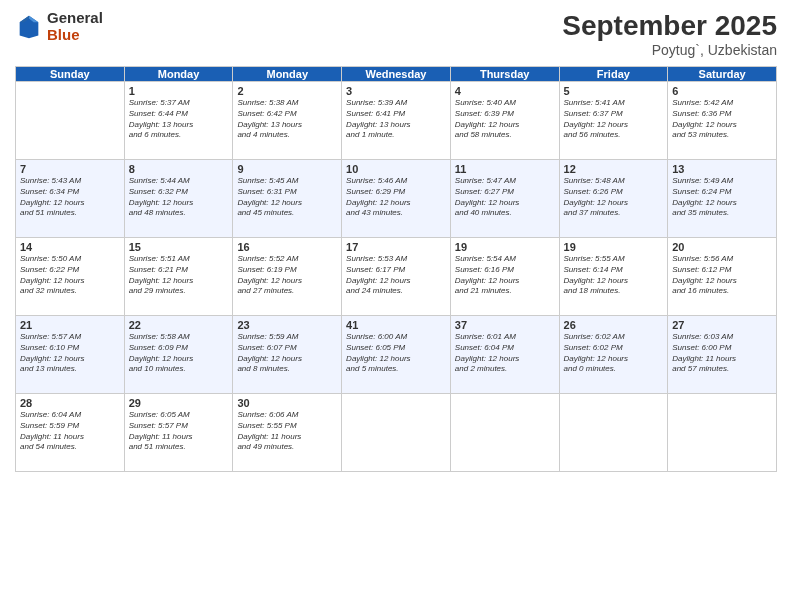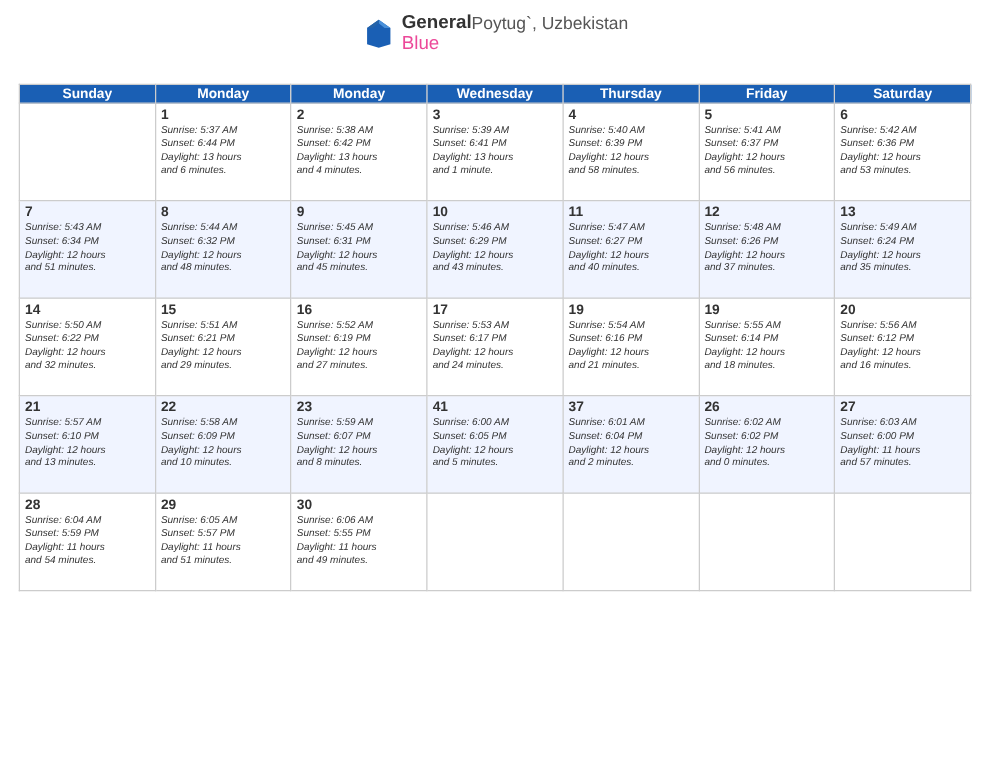--- a/index.html
+++ b/index.html
@@ -11,42 +11,42 @@
       overflow: hidden;
     }
     .page {
       width: 792px;
       height: 612px;
       padding: 10px 15px;
       background: #fff;
     }
     .header {
       display: flex;
-      justify-content: center;
+      justify-content: space-between;
       align-items: flex-start;
-      margin-bottom: 24px;
+      margin-bottom: 8px;
     }
     .logo {
       display: flex;
       align-items: center;
     }
     .logo-text {
       display: flex;
       flex-direction: column;
       line-height: 1.1;
     }
     .logo-general {
       font-size: 15px;
       font-weight: bold;
       color: #333;
     }
     .logo-blue {
       font-size: 15px;
-      font-weight: normal;
-      color: #ec4899;
+      font-weight: bold;
+      color: #c2410c;
     }
     .logo-icon {
       width: 28px;
       height: 28px;
       margin-right: 4px;
     }
     .title-area {
       text-align: right;
     }
     .month-title {
@@ -114,20 +114,21 @@
         <polygon points="15,3 25,10 25,24 15,27 5,24 5,10" fill="#1a5fb4"></polygon>
         <polygon points="15,3 25,10 20,10 15,6" fill="#4a90d9"></polygon>
         <polygon points="15,3 15,6 10,10 5,10" fill="#2563a8"></polygon>
       </svg>
       <div class="logo-text">
         <span class="logo-general">General</span>
         <span class="logo-blue">Blue</span>
       </div>
     </div>
     <div class="title-area">
+      <div class="month-title">September 2025</div>
       <div class="location">Poytug`, Uzbekistan</div>
     </div>
   </div>
 
   <table>
     <thead>
       <tr>
         <th>Sunday</th>
         <th>Monday</th>
         <th>Monday</th>

